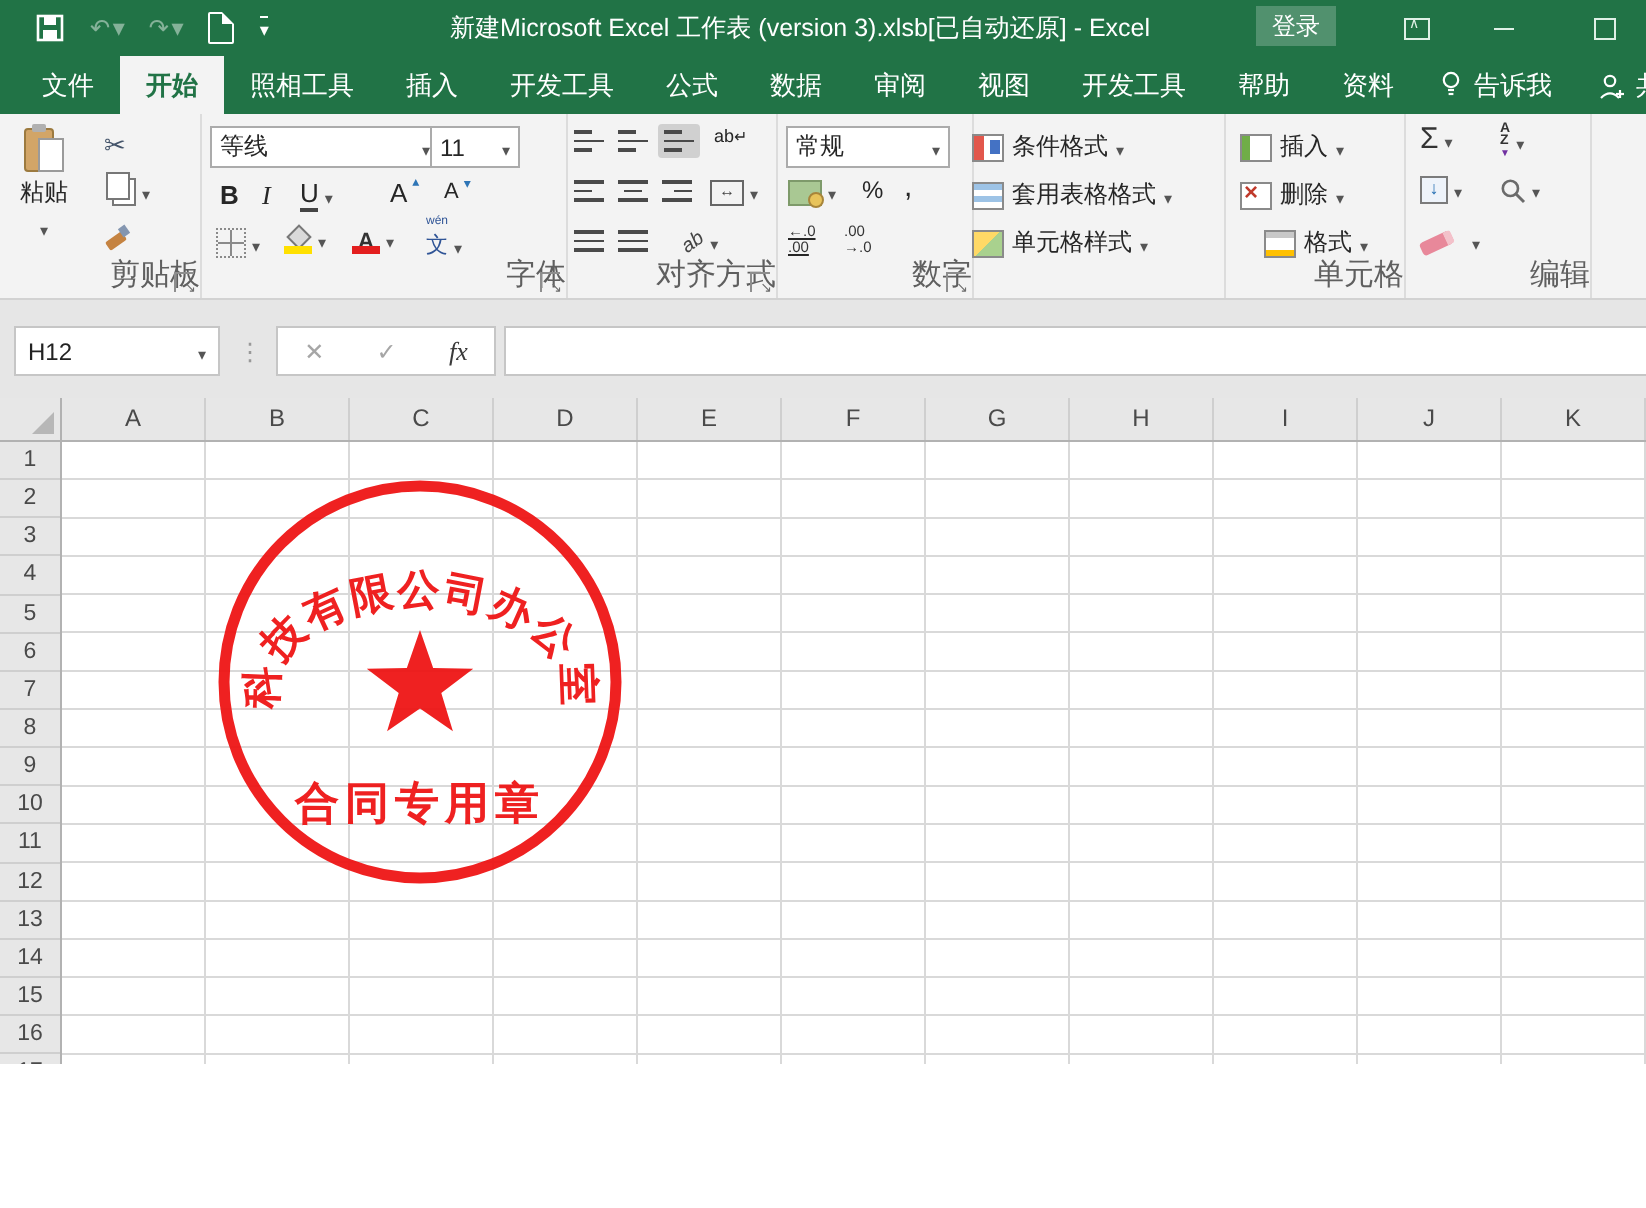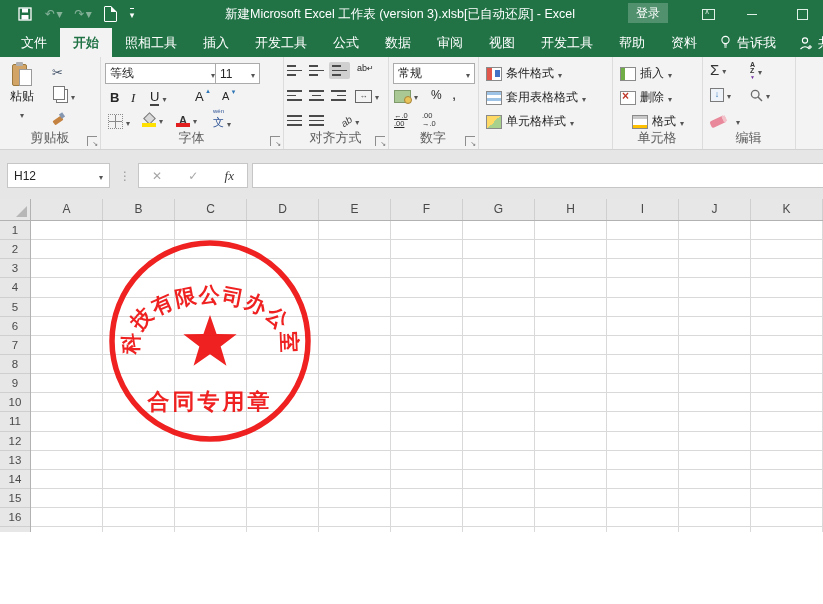--- a/index.html
+++ b/index.html
@@ -30,21 +30,21 @@
   
   .tabbar{position:absolute;left:0;top:28px;right:0;height:29px;background:#217346;display:flex;color:#fff;font-size:13px;}
   .tabs{display:flex;margin-left:8px;}
   .tab{padding:0 13px;display:flex;align-items:center;white-space:nowrap;}
   .tab.active{background:#f3f3f3;color:#217346;font-weight:bold;}
   .tellme{display:flex;align-items:center;gap:6px;padding:0 10px;}
   .share{position:absolute;right:-12px;top:0;height:29px;display:flex;align-items:center;gap:5px;padding-right:4px;}
   
   .ribbon{position:absolute;left:0;top:57px;right:0;height:92px;background:#f3f3f3;border-bottom:1px solid #d2d2d2;color:#262626;}
   .group{position:absolute;top:0;height:92px;border-right:1px solid #dcdcdc;}
-  .grouplabel{position:absolute;bottom:2px;left:0;right:0;text-align:center;font-size:13px;color:#5f5f5f;white-space:nowrap;}
+  .grouplabel{position:absolute;bottom:2px;left:0;right:0;text-align:right;font-size:15px;color:#5f5f5f;white-space:nowrap;}
   .launcher{position:absolute;right:3px;bottom:3px;width:9px;height:9px;border-top:1px solid #8e8e8e;border-left:1px solid #8e8e8e;}
   .launcher::after{content:"↘";position:absolute;right:-1px;bottom:-2px;font-size:7px;color:#6e6e6e;}
   .caret::after{content:"▾";font-size:8px;color:#555;}
   .rab{position:absolute;display:flex;align-items:center;gap:3px;}
   .combo{position:absolute;background:#fff;border:1px solid #ababab;display:flex;align-items:center;font-size:12px;padding:0 4px;justify-content:space-between;}
   
   .clipicon{width:20px;height:24px;position:relative;}
   .clipicon::before{content:"";position:absolute;left:0;top:2px;width:13px;height:20px;background:#d2a567;border:1px solid #9c7a3f;border-radius:2px;}
   .clipicon::after{content:"";position:absolute;left:4px;top:0;width:7px;height:4px;background:#b0b0b0;border-radius:1px;}
   .clipicon i{position:absolute;right:0;bottom:0;width:11px;height:15px;background:#fff;border:1px solid #9a9a9a;}
@@ -329,21 +329,21 @@
           </span>
         </div>
       <div class="rab" style="left:58px;top:57px;">
           <span class="orienticon">ab</span>
           <span class="caret"></span>
         </div>
       <div class="grouplabel">对齐方式</div>
       <span class="launcher"></span>
     </div>
 
-    <div class="group" style="left:388px;width:90px;">
+    <div class="group" style="left:388px;width:90px;padding-left:8px;">
       <div class="combo" style="left:5px;top:6px;width:72px;height:19px;">
         <span>常规</span>
           <span class="caret"></span>
       </div>
       <div class="rab" style="left:6px;top:32px;">
           <span class="moneyicon"></span>
           <span class="caret"></span>
         </div>
       <div class="rab" style="left:43px;top:31px;">
           <span>%</span>

